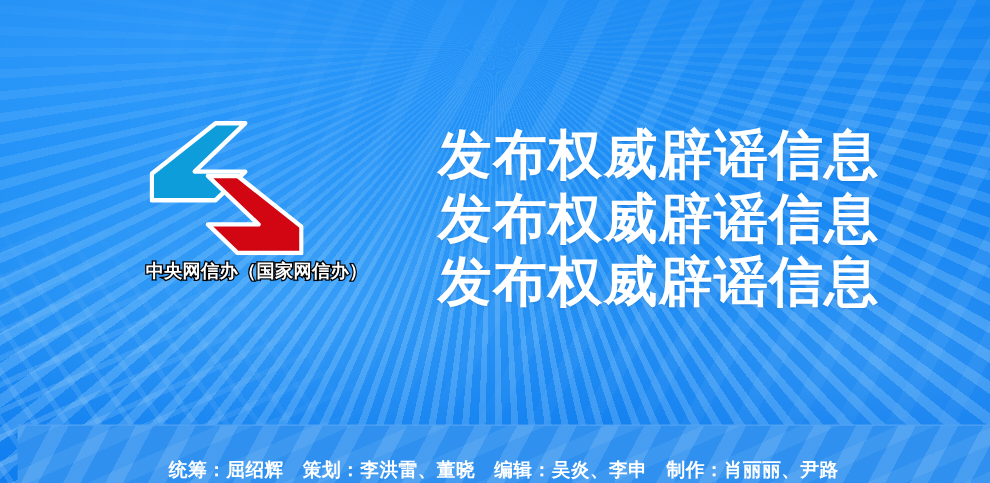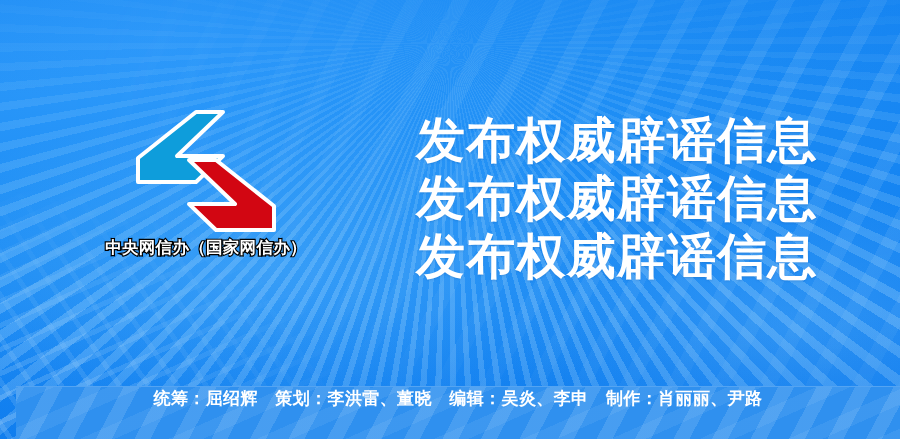--- a/index.html
+++ b/index.html
@@ -80,21 +80,21 @@
     inset: 0;
     background: linear-gradient(to bottom, rgba(10,110,225,0.10) 0%, rgba(10,110,225,0.0) 22%, rgba(10,110,225,0.0) 70%, rgba(12,115,230,0.18) 100%);
   }
 
   
   .logo-block {
     position: absolute;
     left: 78px;
     top: 110px;
     width: 256px;
-    text-align: center;
+    text-align: right;
   }
   .logo-mark {
     width: 140px;
     height: 122px;
     margin: 0 auto 6px auto;
     display: block;
   }
   .logo-caption {
     font-size: 16.5px;
     font-weight: bold;
@@ -117,34 +117,33 @@
   .headline .hl-line {
     display: block;
     font-family: "Liberation Serif", "DejaVu Serif", serif;
     font-weight: bold;
     font-size: 49px;
     line-height: 58px;
     color: #ffffff;
     letter-spacing: 1.2px;
     white-space: nowrap;
     text-shadow: 0 1px 2px rgba(0,60,140,0.18);
-    margin-left: 18px;
   }
 
   
   .credits-bar {
     position: absolute;
     left: 16px;
     right: 0;
     bottom: 0;
     height: 52px;
     background: #2f90ef;
     border-top: 1px solid rgba(255,255,255,0.18);
     display: flex;
-    align-items: flex-start;
+    align-items: flex-end;
     justify-content: center;
     overflow: hidden;
   }
   .credits-bar .bar-pattern {
     position: absolute;
     inset: -20px;
     background: repeating-linear-gradient(118deg,
         rgba(255,255,255,0.00) 0px,
         rgba(255,255,255,0.00) 20px,
         rgba(235,248,255,0.13) 20px,

